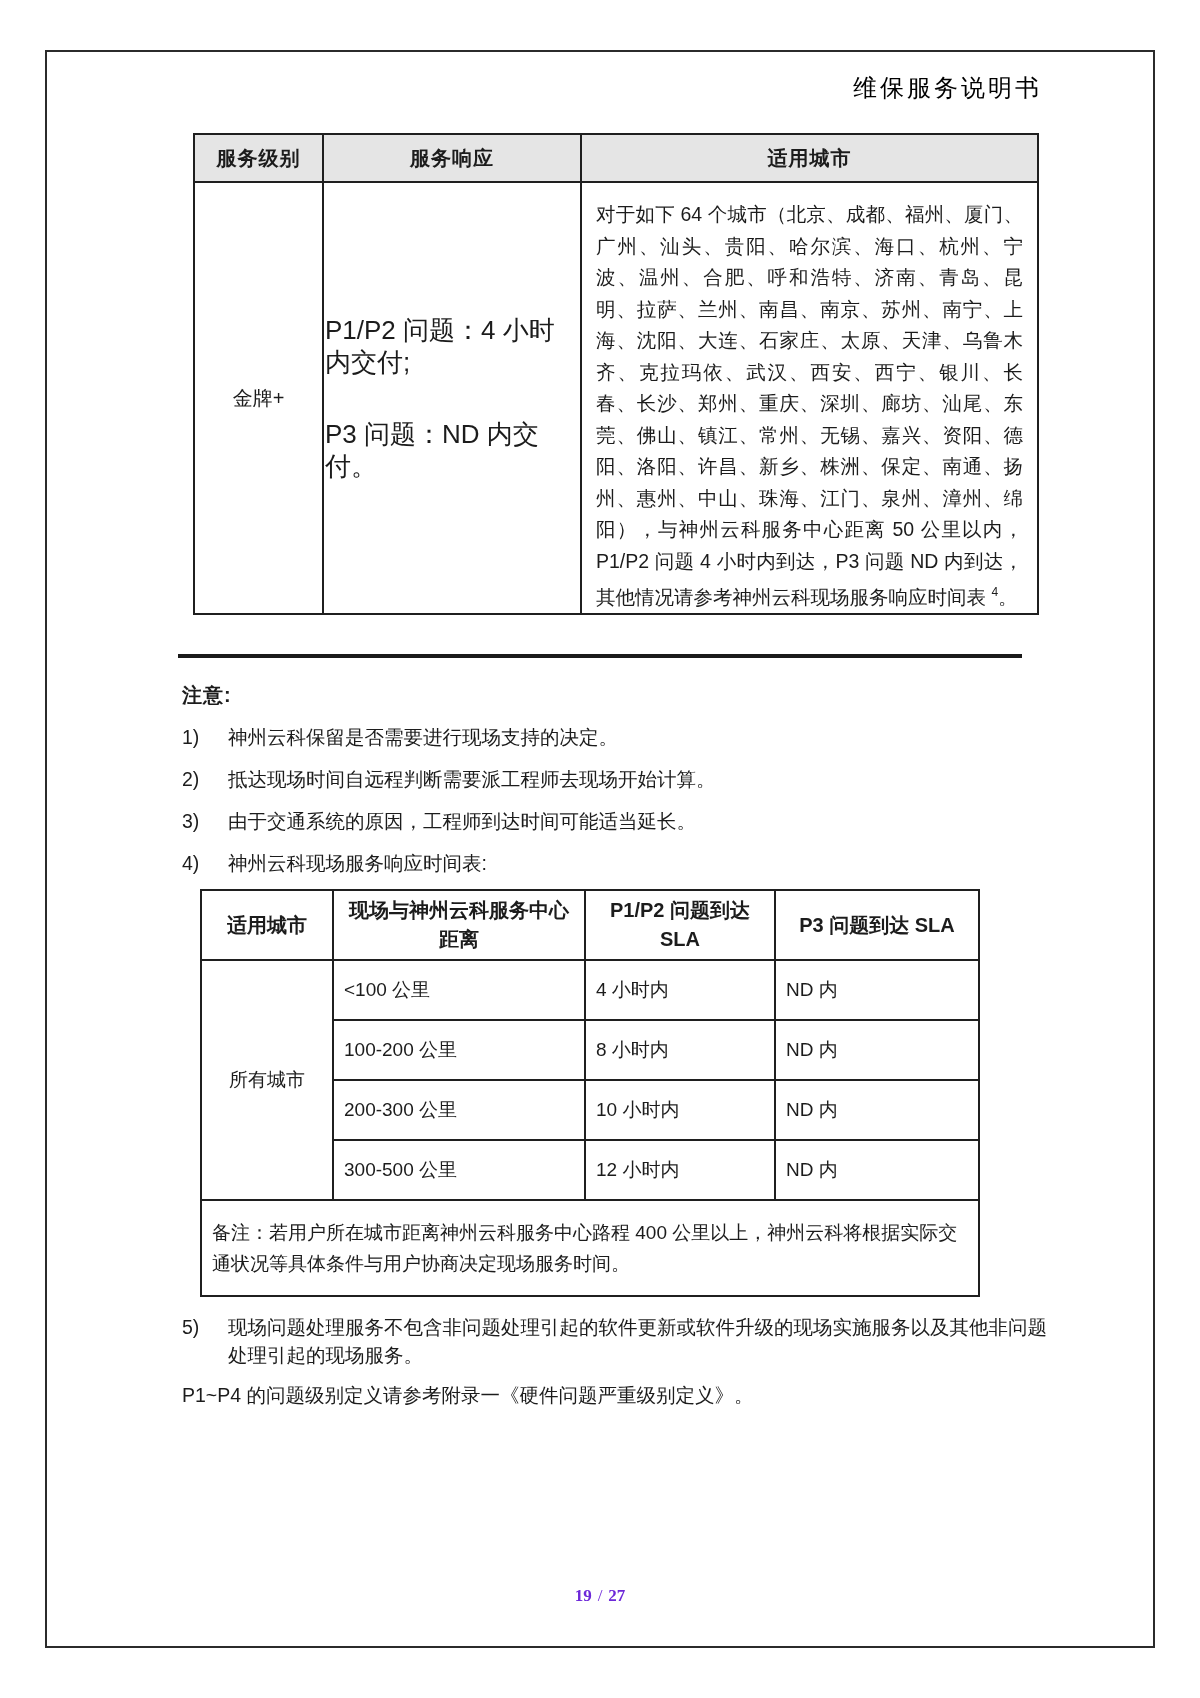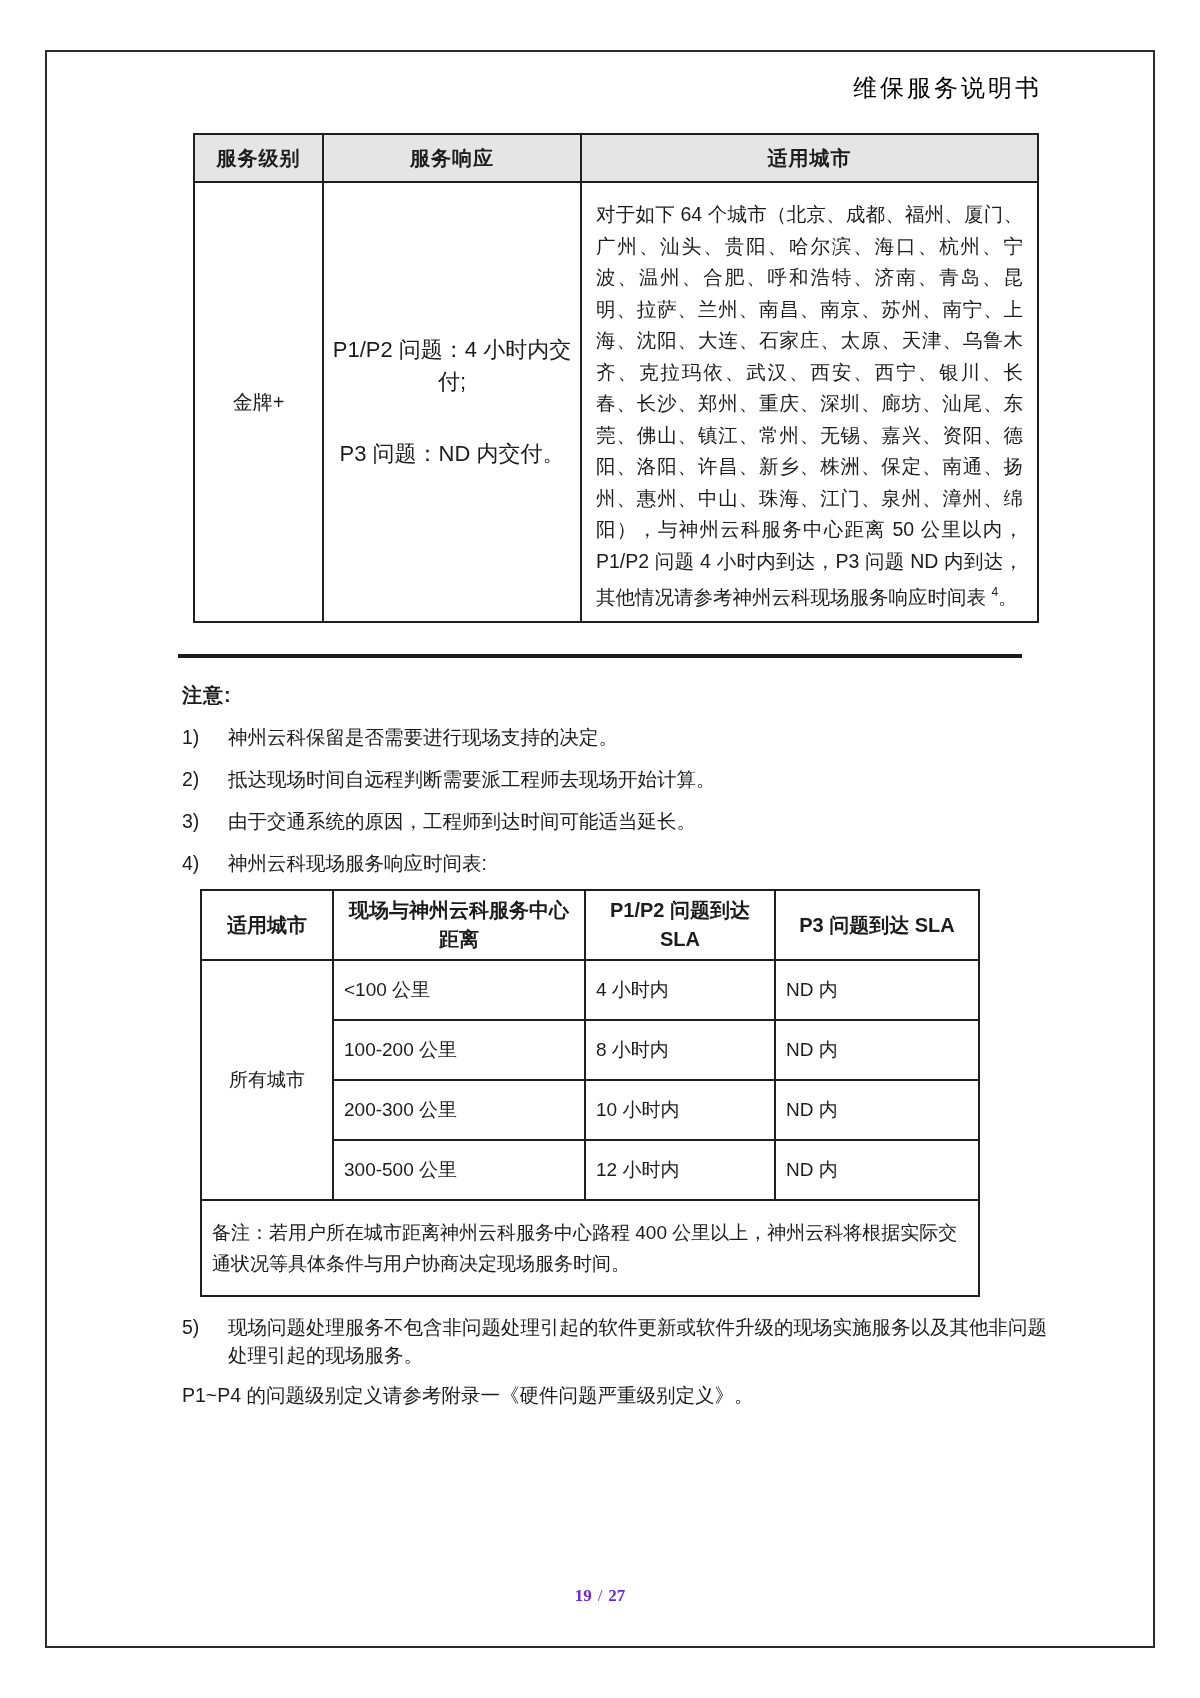--- a/index.html
+++ b/index.html
@@ -35,26 +35,26 @@
     font-size:20px; font-weight:bold; letter-spacing:1px;
     text-align:center; vertical-align:middle;
   }
   .col-level { width:129px; }
   .col-response { width:258px; }
   .col-cities { width:457px; }
   .cell-level {
     text-align:center; vertical-align:middle;
     font-size:20px;
   }
-  .cell-response { vertical-align:middle; text-align:center; font-size:22px; }
+  .cell-response { vertical-align:middle; text-align:left; font-size:26px; }
   .cell-response p { margin:0; line-height:32px; }
   .cell-response p + p { margin-top:40px; }
   .cell-cities {
     vertical-align:top;
-    padding:16px 14px 8px 14px;
+    padding:16px 14px 0 14px;
     font-size:19.5px; line-height:31.5px;
     text-align:justify;
     height:405px;
   }
   .cell-cities sup { font-size:12px; }
 
   
   .divider-rule {
     position:absolute; left:178px; top:654px;
     width:844px; height:4px; background:#1a1a1a;

